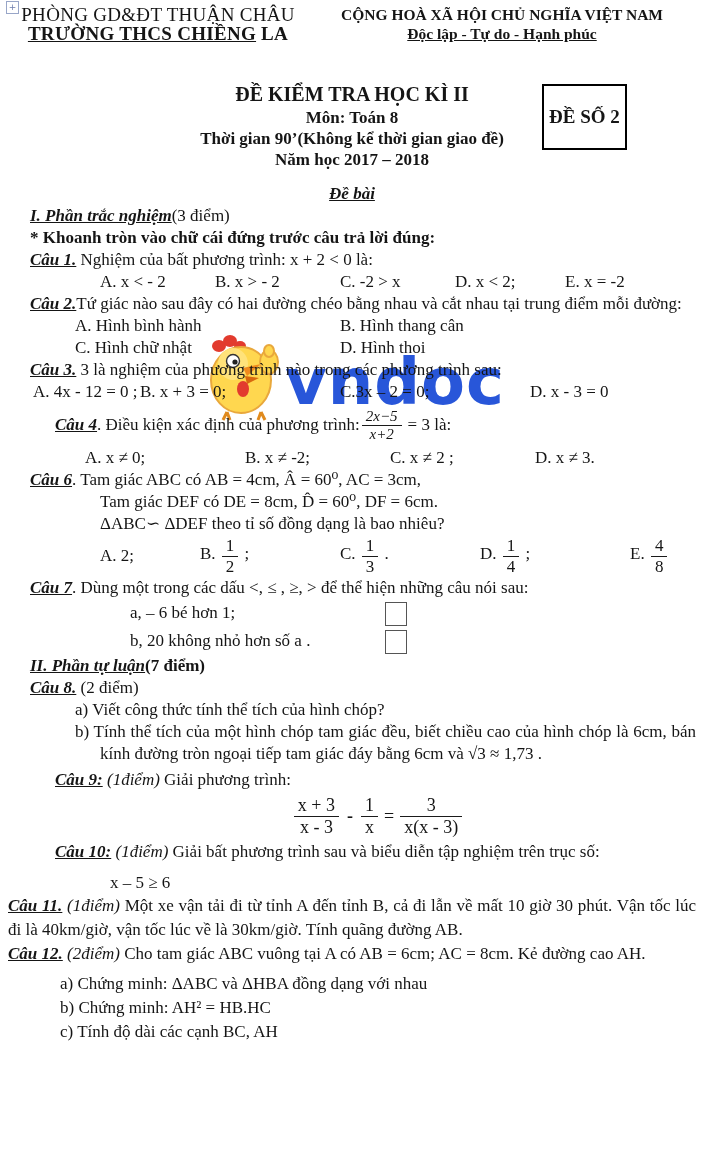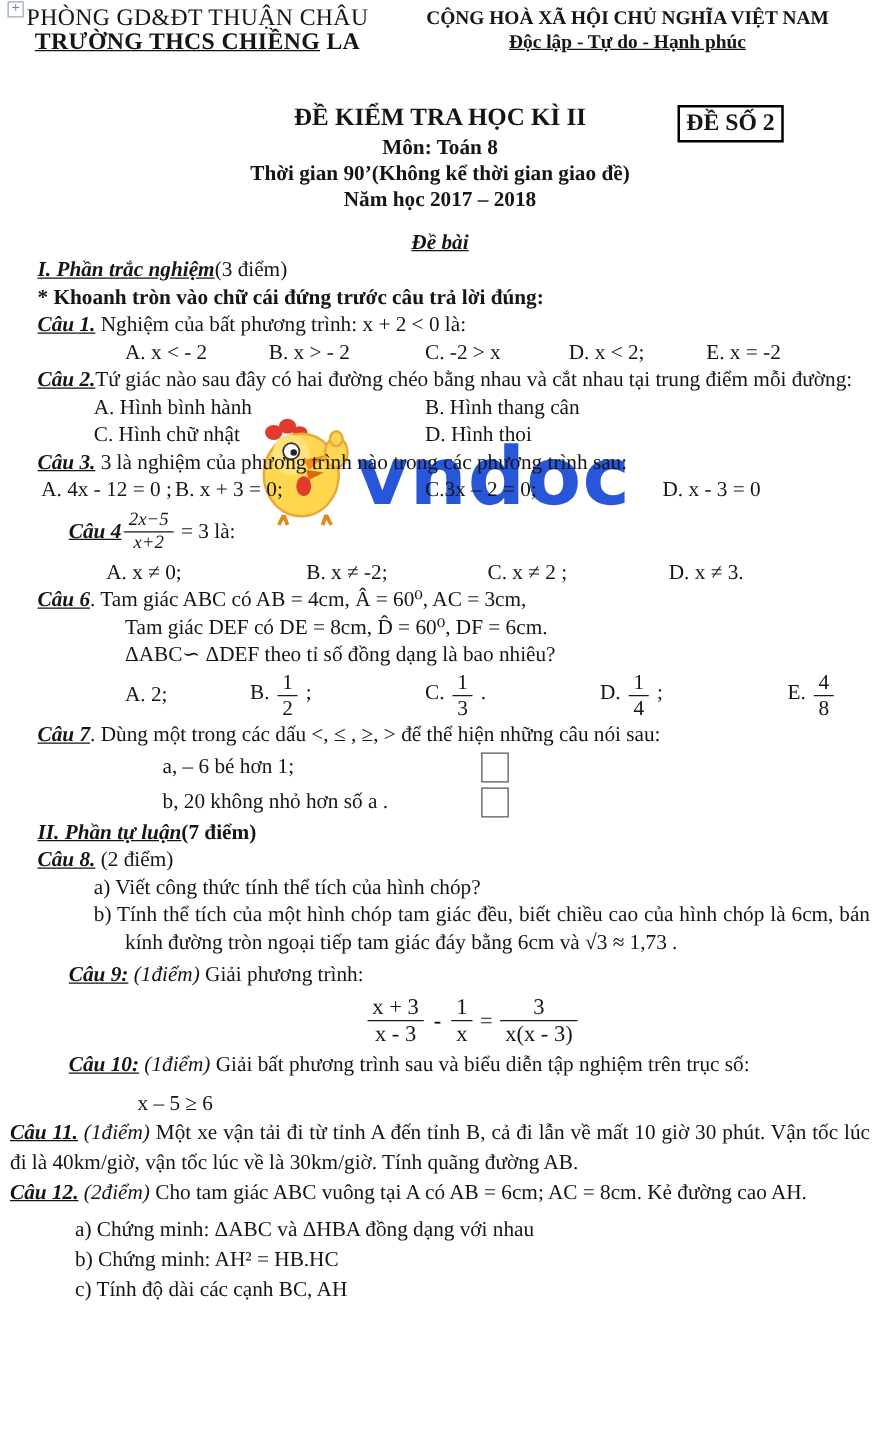--- a/index.html
+++ b/index.html
@@ -19,21 +19,21 @@
   .ml22{margin-left:22px;}
   .ml47{margin-left:47px;}
   .ml92{margin-left:92px;}
   .ml52{margin-left:52px;}
   .frac{display:inline-block;vertical-align:middle;text-align:center;line-height:1.12;padding:0 2px;}
   .frac .fn{display:block;border-bottom:1.4px solid #1a1a1a;padding:0 4px;}
   .frac .fd{display:block;padding:0 4px;}
   .checkbox{position:absolute;left:377px;top:3px;width:20px;height:22px;border:1.7px solid #555;background:#fff;}
   .anchor{position:absolute;left:6px;top:1px;width:11px;height:11px;border:1px solid #98a6c8;
           color:#6f7fae;font:9px/11px "DejaVu Sans",sans-serif;text-align:center;z-index:2;}
-  .desobox{position:absolute;left:542px;top:84px;border:2px solid #000;padding:0 5px;
+  .desobox{position:absolute;left:542px;top:84px;border:2px solid #000;padding:18px 5px;
            font-weight:bold;font-size:19px;line-height:26px;z-index:1;}
   .watermark{position:absolute;left:203px;top:334px;z-index:0;display:flex;align-items:flex-start;pointer-events:none;}
   .wm-text{font-family:"DejaVu Sans",sans-serif;font-weight:bold;font-size:64px;letter-spacing:1px;
            color:#1d4ed8;line-height:1;margin:16px 0 16px -4px;opacity:0.95;}
   .hdr{display:flex;margin-top:3px;}
   .hdr .left{width:300px;text-align:center;font-size:19px;letter-spacing:0.3px;line-height:19px;}
   .hdr .right{flex:1;text-align:center;font-size:15.5px;line-height:19px;}
   .eqrow{display:flex;align-items:center;justify-content:center;height:50px;font-size:18px;transform:translateX(26px);}
   .itemrow{height:28px;line-height:28px;padding-left:122px;position:relative;}
 </style>
@@ -121,20 +121,21 @@
   </div>
   <div class="row opts" style="padding-left:25px">
     <span style="width:107px">A. 4x - 12 = 0 ;</span>
     <span style="width:200px">B. x + 3 = 0;</span>
     <span style="width:190px">C.3x – 2 = 0;</span>
     <span>D. x - 3 = 0</span>
   </div>
 
   <div class="row ml47" style="height:44px;display:flex;align-items:center">
     <span class="qlabel">Câu 4</span>
+      <span>. Điều kiện xác định của phương trình: </span>
     <span class="frac i" style="font-size:15px">
       <span class="fn">2x−5</span>
         <span class="fd">x+2</span>
     </span>
     <span style="margin-left:4px">= 3  là:</span>
   </div>
   <div class="row opts" style="padding-left:77px">
     <span style="width:160px">A. x ≠ 0;</span>
     <span style="width:145px">B. x ≠ -2;</span>
     <span style="width:145px">C. x ≠ 2 ;</span>

